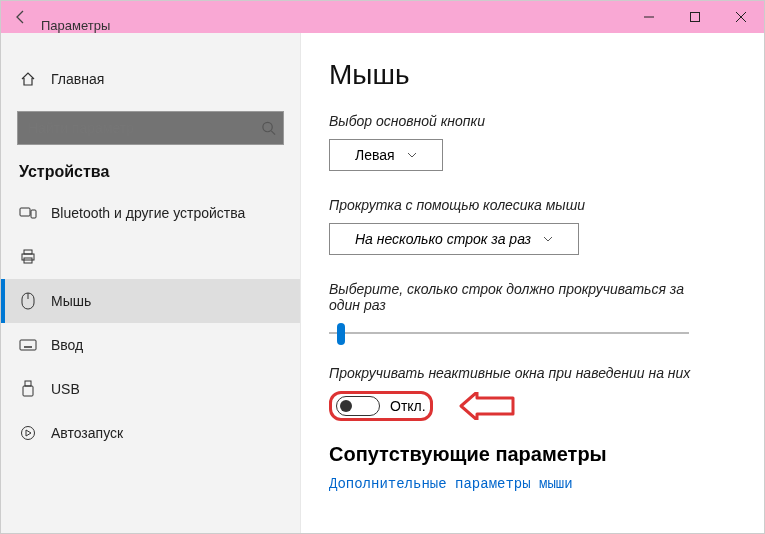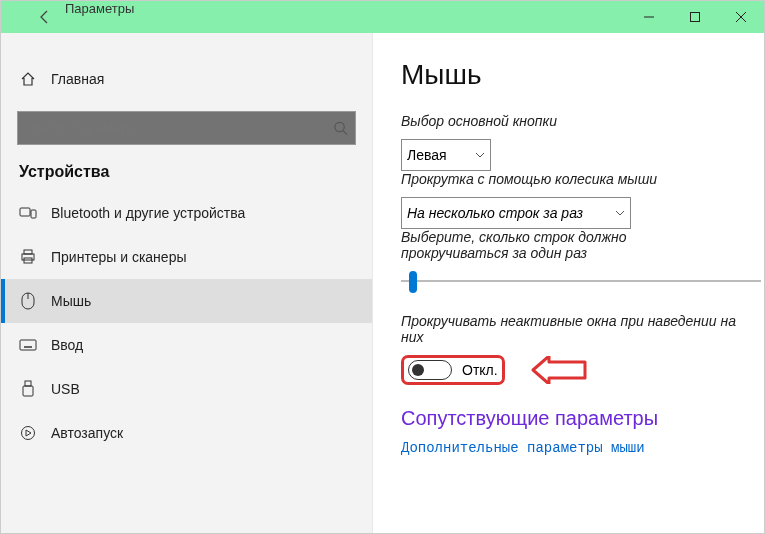--- a/index.html
+++ b/index.html
@@ -9,24 +9,23 @@
     color: #000;
     background: #fff;
     width: 765px;
     height: 534px;
     overflow: hidden;
     border: 1px solid #ccc;
   }
   .titlebar {
     height: 32px;
     display: flex;
-    align-items: flex-start;
-    background: #86efac;
-    position: relative;
-    padding-left: 24px;
+    align-items: flex-end;
+    background: #f9a8d4;
+    position: relative;
   }
   .titlebar .back {
     width: 40px; height: 32px;
     display: flex; align-items: center; justify-content: center;
     cursor: pointer;
   }
   .titlebar .title {
     font-size: 13px;
     color: #333;
   }
@@ -38,21 +37,21 @@
   .winbtn {
     width: 46px; height: 32px;
     display: flex; align-items: center; justify-content: center;
     cursor: pointer;
   }
   .container {
     display: flex;
     height: calc(534px - 32px);
   }
   .sidebar {
-    width: 372px;
+    width: 300px;
     background: #f3f3f3;
     border-right: 1px solid #e8e8e8;
     padding-top: 24px;
     position: relative;
   }
   .home-row, .nav-item {
     display: flex;
     align-items: center;
     height: 44px;
     padding-left: 18px;
@@ -116,23 +115,24 @@
     margin-bottom: 10px;
     font-style: italic;
   }
   .dropdown {
     display: inline-flex;
     align-items: center;
     justify-content: space-between;
     border: 1px solid #888;
     background: #fff;
     height: 32px;
-    padding: 0 5px;
+    padding: 0 25px;
     min-width: 90px;
     cursor: pointer;
+    margin-bottom: 26px;
   }
   .dropdown.wide { min-width: 230px; font-style: italic; }
   .dropdown .chev { margin-left: 12px; color: #555; }
   .slider-wrap { margin-bottom: 22px; }
   .slider {
     position: relative;
     width: 360px;
     height: 20px;
     margin-top: 6px;
   }
@@ -165,34 +165,34 @@
   }
   .toggle .knob {
     position: absolute;
     left: 3px; top: 3px;
     width: 12px; height: 12px;
     background: #333;
     border-radius: 50%;
   }
   .highlight-toggle {
     border: 3px solid #d33;
-    border-radius: 7px;
+    border-radius: 12px;
     padding: 2px 4px;
     display: inline-flex;
     align-items: center;
     gap: 10px;
   }
   .arrow-annot {
     margin-left: 14px;
   }
   h2.sub {
     font-size: 20px;
-    font-weight: 400;
+    font-weight: 700;
     margin-bottom: 10px;
-    color: #6d28d9;
+    color: #000000;
   }
   .link {
     color: #0066cc;
     font-size: 14px;
     cursor: pointer;
     font-family: Liberation Mono, monospace;
   }
   svg { display: block; }
 </style>
 </head>
@@ -259,21 +259,20 @@
     </div>
 
     <div class="nav-item">
       <span class="icon">
         <svg width="16" height="16" viewBox="0 0 16 16">
             <rect x="4" y="1" width="8" height="4" stroke="#333" fill="none"></rect>
             <rect x="2" y="5" width="12" height="6" stroke="#333" fill="none"></rect>
             <rect x="4" y="9" width="8" height="5" stroke="#333" fill="none"></rect>
           </svg>
       </span>
-      <span class="label">Принтеры и сканеры</span>
     </div>
 
     <div class="nav-item active">
       <span class="icon">
         <svg width="14" height="18" viewBox="0 0 14 18">
             <rect x="1" y="1" width="12" height="16" rx="6" stroke="#333" fill="none"></rect>
             <line x1="7" y1="1" x2="7" y2="7" stroke="#333"></line>
           </svg>
       </span>
       <span class="label">Мышь</span>

